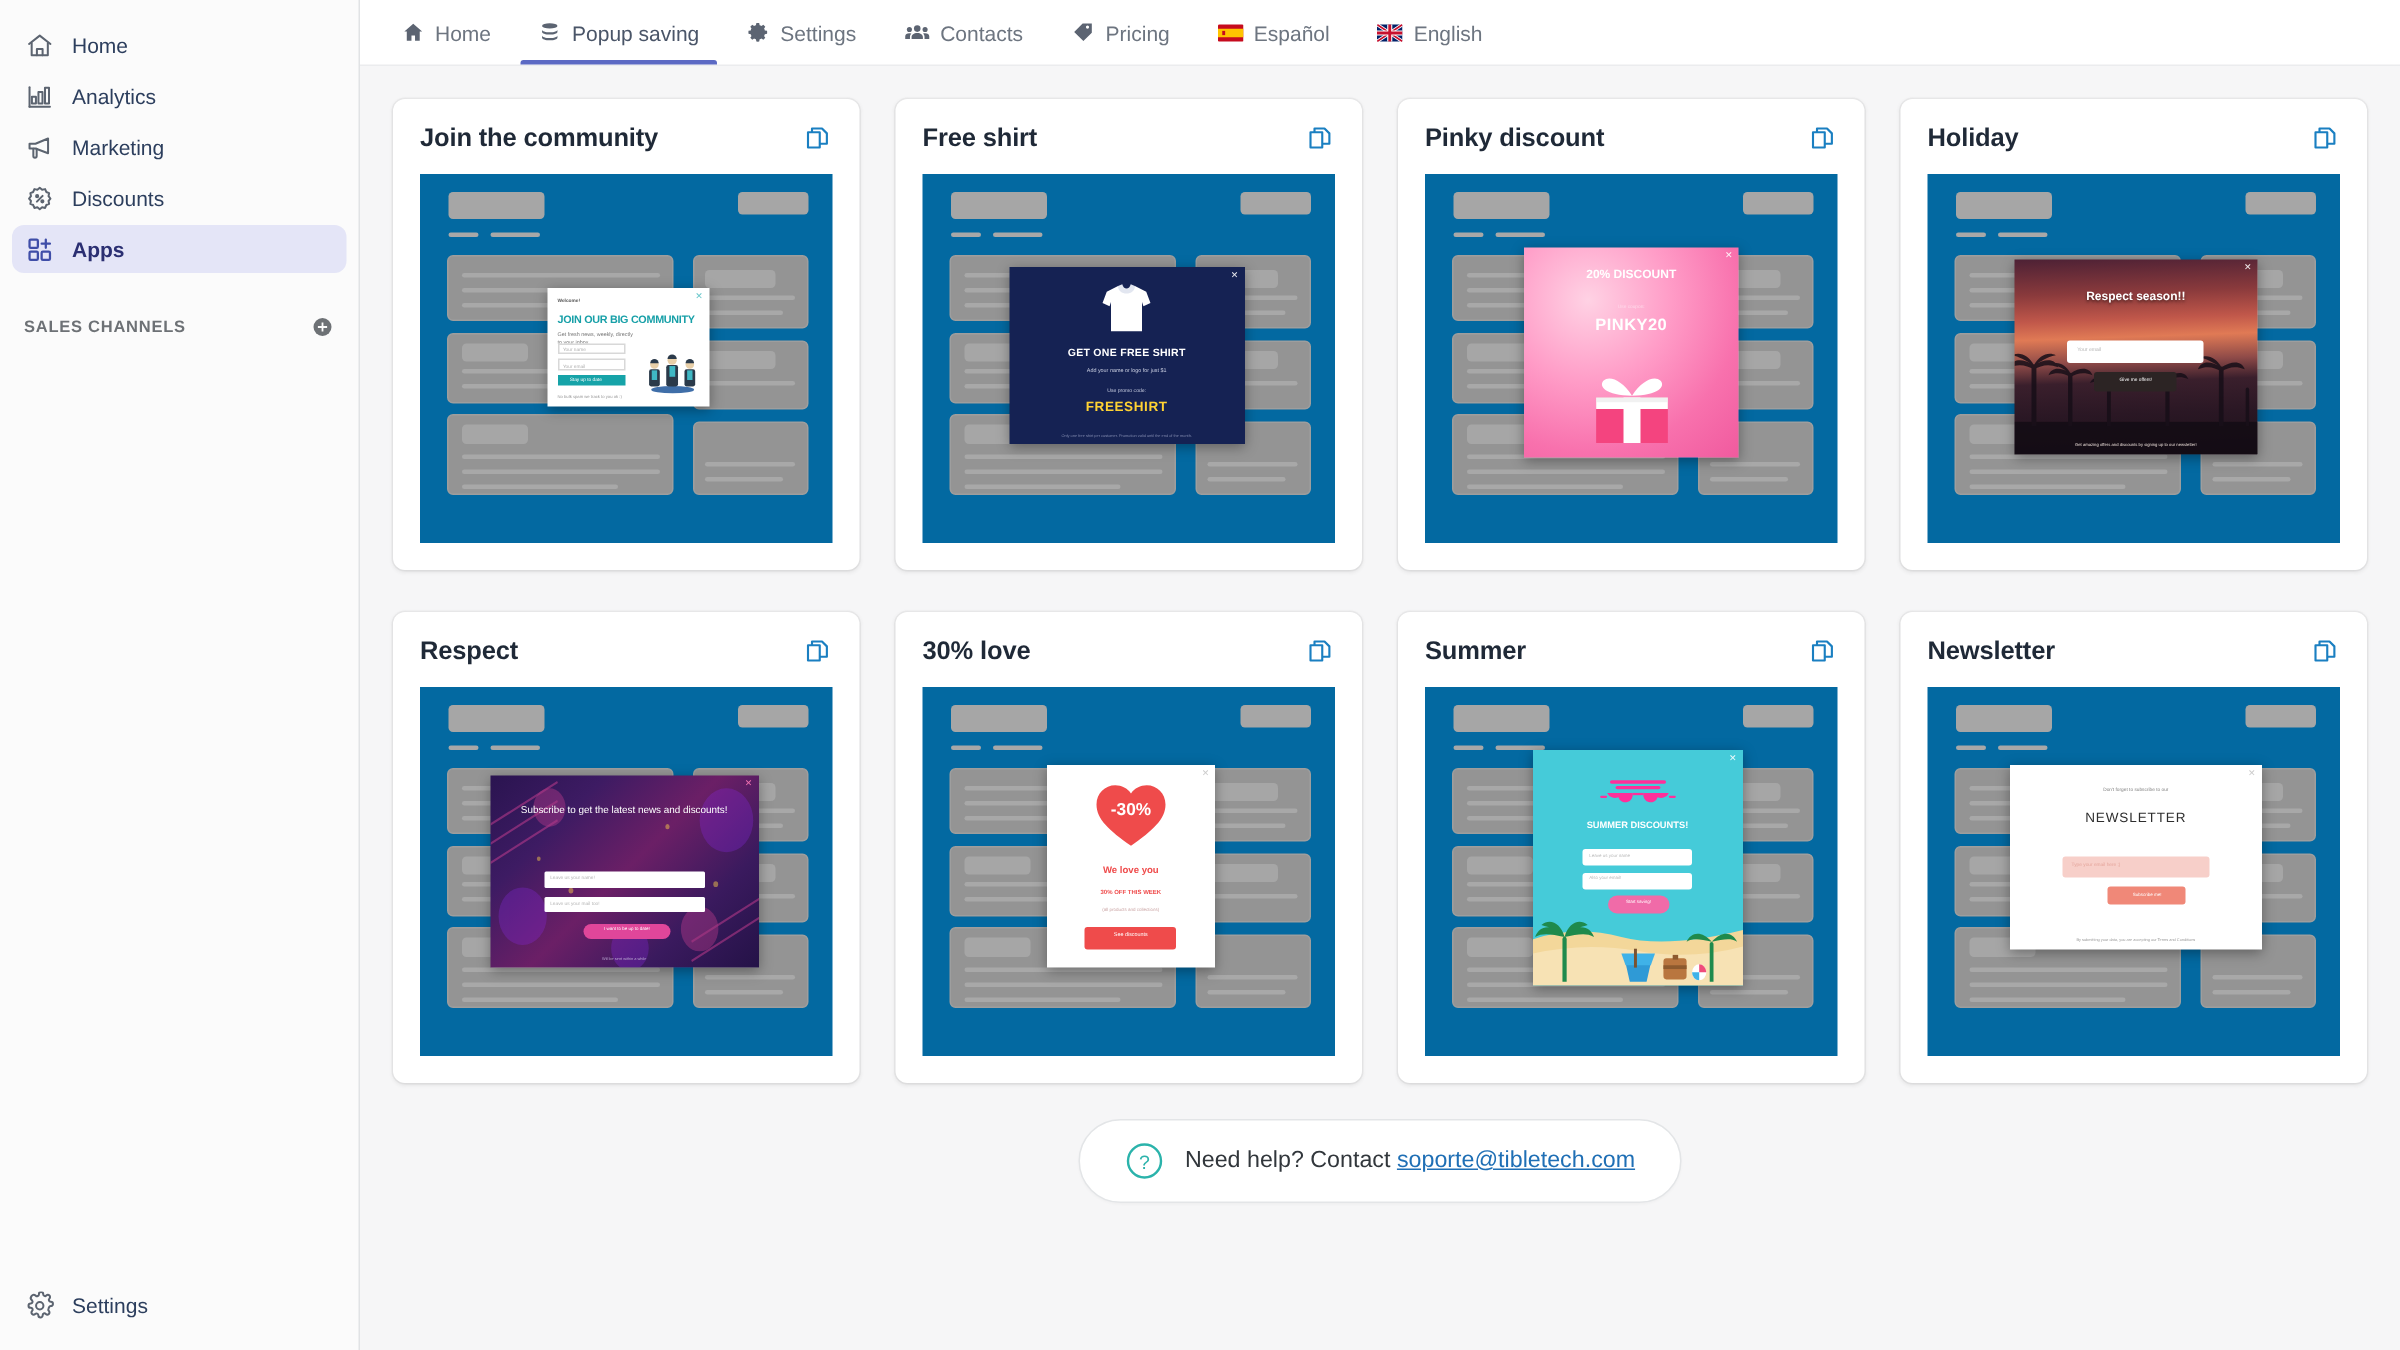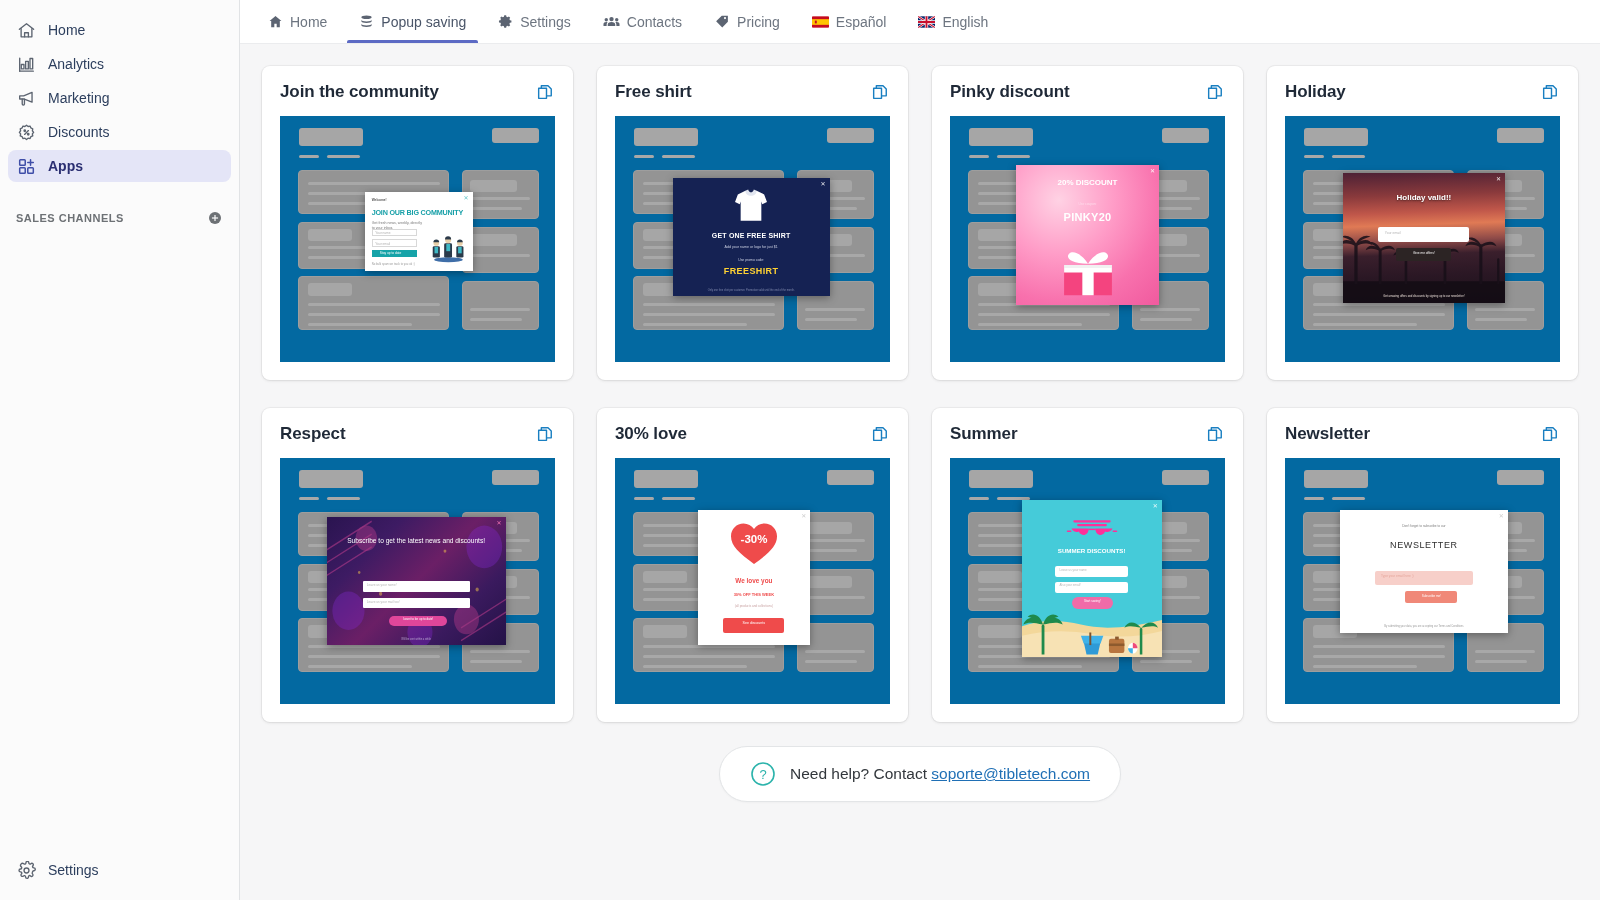--- a/index.html
+++ b/index.html
@@ -625,21 +625,21 @@
                   <path d="M38 46V25c0-1.6 1.6-1.6 1.6 0v21Z"></path>
                     <path d="M39 24c-4-3.2-7-2.4-8 .8 3.2-1.6 5.6-.8 8 .8Zm0 0c4-3.2 7-2.4 8 .8-3.2-1.6-5.6-.8-8 .8Z"></path>
                   <path d="M62 46V23c0-1.7 1.7-1.7 1.7 0v23Z"></path>
                     <path d="M63 22c-4.2-3.4-7.4-2.5-8.4.8 3.4-1.7 5.9-.8 8.4.8Zm0 0c4.2-3.4 7.4-2.5 8.4.8-3.4-1.7-5.9-.8-8.4.8Z"></path>
                   <path d="M84 46V18c0-1.9 1.9-1.9 1.9 0v28Z"></path>
                     <path d="M85 17c-4.8-3.8-8.6-2.9-9.6 1 3.8-1.9 6.7-1 9.6 1Zm0 0c4.8-3.8 8.6-2.9 9.6 1-3.8-1.9-6.7-1-9.6 1Zm0 0c-1.9-4.8-5.8-6.7-8.6-4.8 3.8 1 5.8 2.9 8.6 4.8Z"></path>
                   <path d="M95 46V28c0-1.4 1.4-1.4 1.4 0v18Z"></path>
                 </g>
               </svg>
               <span class="pclose">✕</span>
-              <span class="h">Holiday valid!!</span>
+              <span class="h">Respect season!!</span>
               <span class="inp">
                   <span>Your email</span>
                 </span>
               <span class="btn">
                   <span>Give me offers!</span>
                 </span>
               <span class="fine">Get amazing offers and discounts by signing up to our newsletter!</span>
             </div>
           </div>
         </div>

